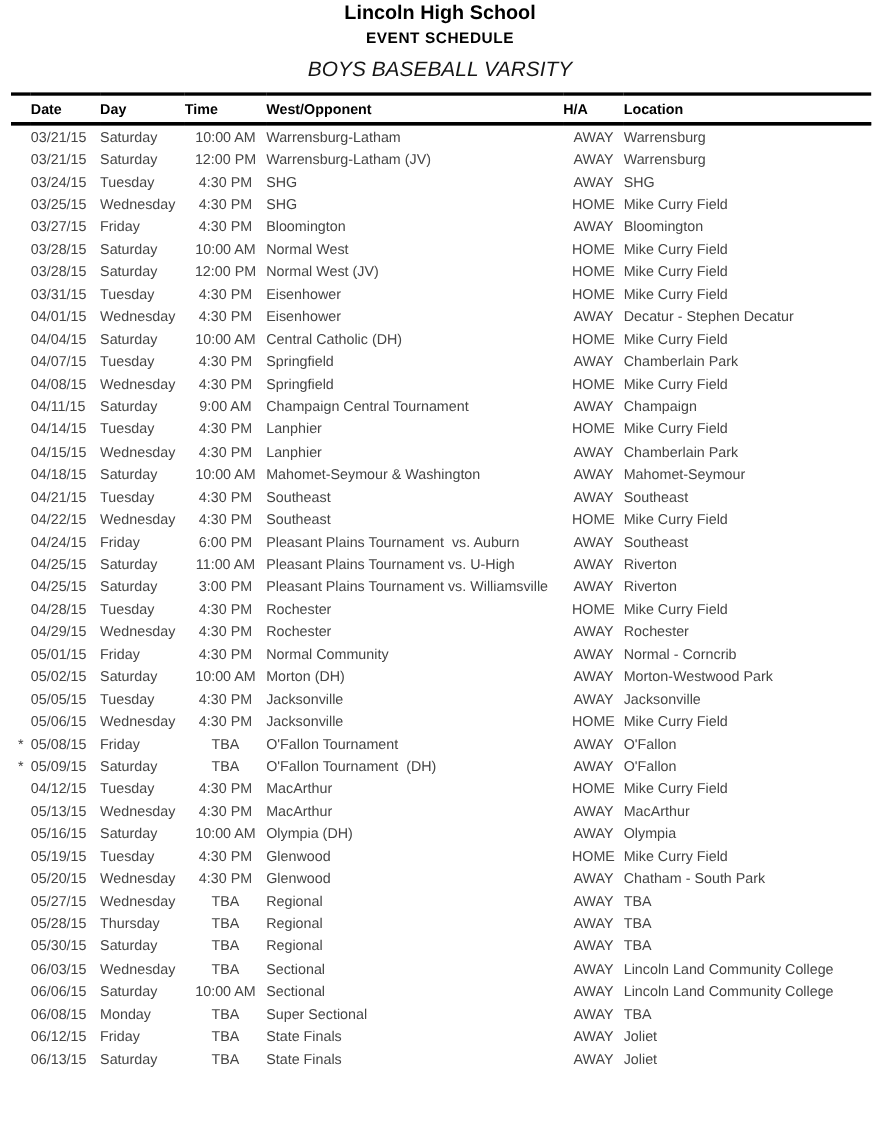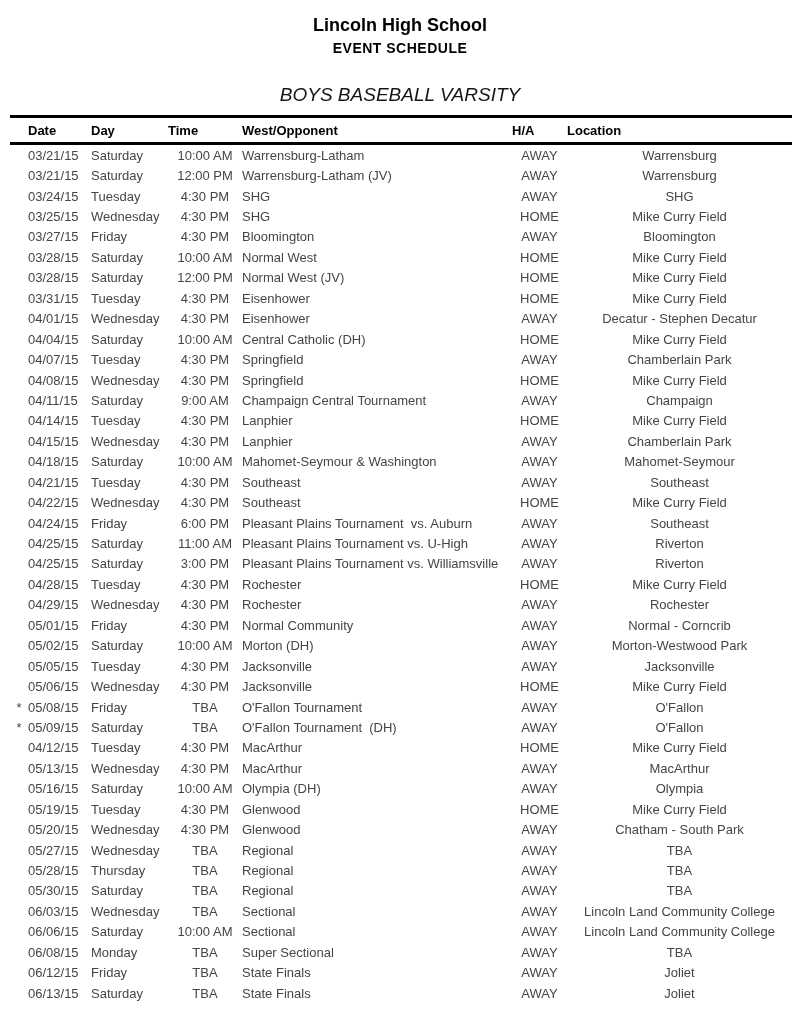--- a/index.html
+++ b/index.html
@@ -1,24 +1,24 @@
 <!DOCTYPE html>
 <html><head>
 <meta charset="utf-8">
 <style>
   html, body { margin: 0; padding: 0; background: #ffffff; }
   .page {
     width: 800px; height: 1024px; background: #ffffff;
     font-family: "Liberation Sans", sans-serif;
     position: relative; overflow: hidden;
   }
-  .titles { text-align: center; padding-top: 14px; }
+  .titles { text-align: center; }
   .school   { font-size: 18px; font-weight: bold; color: #000; line-height: 22px; }
   .doc-title{ font-size: 14px; font-weight: bold; color: #000; line-height: 24px; letter-spacing: 0.5px; }
-  .subtitle { font-size: 19px; font-style: italic; color: #161616; margin-top: 25px; line-height: 19px; }
+  .subtitle { font-size: 19px; font-style: italic; color: #161616; margin-top: 8px; line-height: 19px; }
 
   table.schedule {
     border-collapse: collapse; table-layout: fixed;
     width: 782px; margin: 11px 0 0 10px;
     border-top: 3px solid #000;
   }
   table.schedule thead th {
     border-bottom: 3px solid #000;
     font-size: 13px; font-weight: bold; color: #000;
     height: 24px; padding: 0; text-align: left; vertical-align: middle;
@@ -36,21 +36,21 @@
   .h-event { padding-left: 12px; }
   .h-ha    { text-align: center; }
   .h-loc   { padding-left: 25px; }
   
   .c-star  { text-align: center; color: #454545; }
   .c-date  { padding-left: 5px; }
   .c-day   { padding-left: 4px; }
   .c-time  { text-align: center; }
   .c-event { padding-left: 12px; }
   .c-ha    { text-align: center; }
-  .c-loc   { padding-left: 25px; text-align: center; }
+  .c-loc   { padding-left: 25px; }
 </style>
 </head>
 <body>
 
 <div class="page">
   <div class="titles">
     <div class="school">Lincoln High School</div>
     <div class="doc-title">EVENT SCHEDULE</div>
     <div class="subtitle">BOYS BASEBALL VARSITY</div>
   </div>

